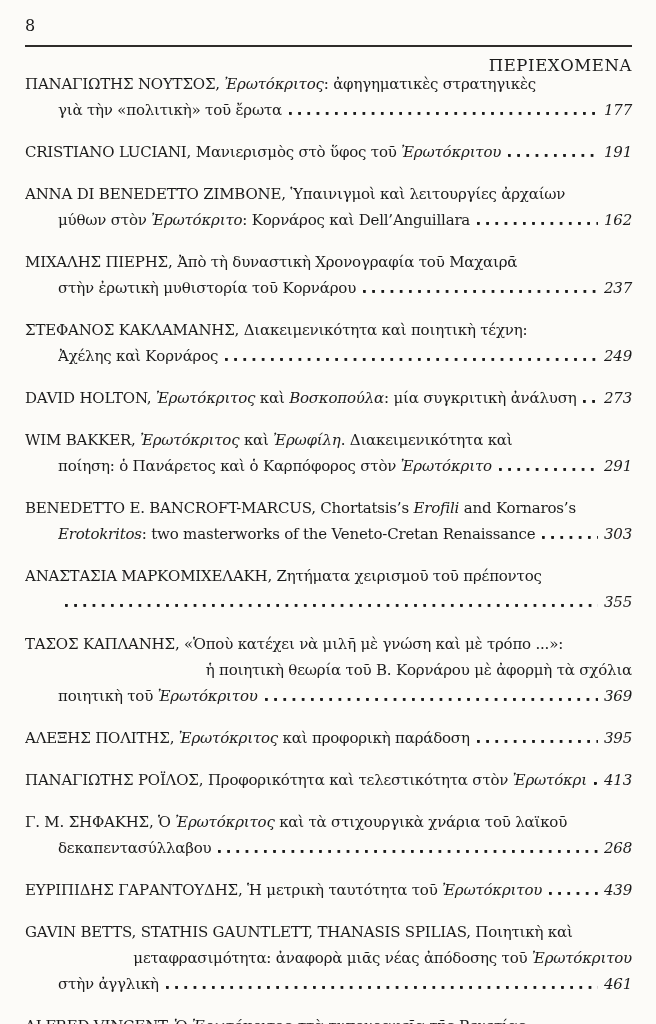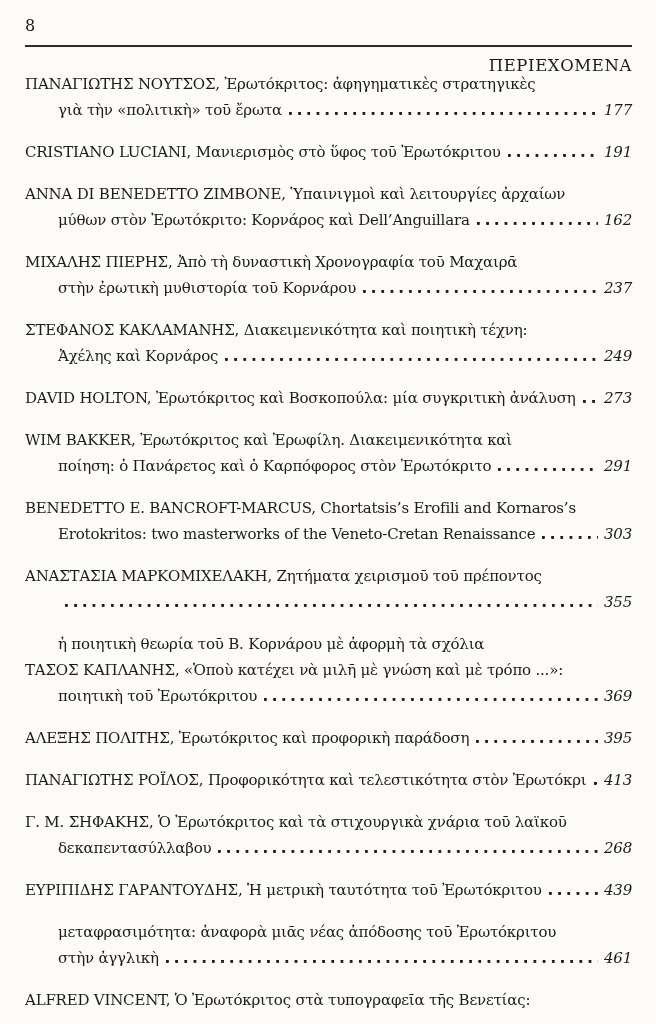--- a/index.html
+++ b/index.html
@@ -18,23 +18,23 @@
   }
   .rule { border:0; border-top:2.3px solid #2e2c2a; margin-top:5px; }
   .toc { margin-top:24px; }
   .entry { margin-bottom:16px; }
   .entry:last-child { margin-bottom:0; }
   .line {
     display:flex; align-items:baseline;
     font-size:15px; line-height:26px; letter-spacing:-0.2px;
     white-space:nowrap;
   }
-  .line.indent { padding-left:33px; }
+  .line.indent { padding-left:33px;justify-content:flex-end; }
   .text { flex:0 1 auto; min-width:0; overflow:hidden; }
-  .seg.italic { }
+  .seg.italic { font-style:italic; }
   .leader {
     flex:1 1 auto; min-width:4px; height:3px;
     align-self:flex-end; margin:0 6px 8px 7px;
     background-image:radial-gradient(circle at 1.4px 1.4px, #1c1c1c 1.35px, transparent 1.8px);
     background-size:9.2px 3px; background-repeat:repeat-x;
     background-position:left bottom;
   }
   .pageno { flex:0 0 auto; min-width:28px; text-align:right;font-style:italic; }
 </style>
 </head>
@@ -124,25 +124,25 @@
       <div class="entry">
         <div class="line">
           <span class="text"><span class="seg">ΑΝΑΣΤΑΣΙΑ ΜΑΡΚΟΜΙΧΕΛΑΚΗ, Ζητήματα χειρισμοῦ τοῦ πρέποντος</span></span>
         </div>
         <div class="line indent">
           <span class="leader"></span>
           <span class="pageno">355</span>
         </div>
       </div>
       <div class="entry">
+        <div class="line">
+          <span class="text"><span class="seg">ΤΑΣΟΣ ΚΑΠΛΑΝΗΣ, «Ὁποὺ κατέχει νὰ μιλῆ μὲ γνώση καὶ μὲ τρόπο ...»:</span></span>
+        </div>
         <div class="line indent">
           <span class="text"><span class="seg">ἡ ποιητικὴ θεωρία τοῦ Β. Κορνάρου μὲ ἀφορμὴ τὰ σχόλια</span></span>
-        </div>
-        <div class="line">
-          <span class="text"><span class="seg">ΤΑΣΟΣ ΚΑΠΛΑΝΗΣ, «Ὁποὺ κατέχει νὰ μιλῆ μὲ γνώση καὶ μὲ τρόπο ...»:</span></span>
         </div>
         <div class="line indent">
           <span class="text"><span class="seg">ποιητικὴ τοῦ </span><span class="seg italic">Ἐρωτόκριτου</span></span>
           <span class="leader"></span>
           <span class="pageno">369</span>
         </div>
       </div>
       <div class="entry">
         <div class="line">
           <span class="text"><span class="seg">ΑΛΕΞΗΣ ΠΟΛΙΤΗΣ, </span><span class="seg italic">Ἐρωτόκριτος</span><span class="seg"> καὶ προφορικὴ παράδοση</span></span>
@@ -168,20 +168,23 @@
         </div>
       </div>
       <div class="entry">
         <div class="line">
           <span class="text"><span class="seg">ΕΥΡΙΠΙΔΗΣ ΓΑΡΑΝΤΟΥΔΗΣ, Ἡ μετρικὴ ταυτότητα τοῦ </span><span class="seg italic">Ἐρωτόκριτου</span></span>
           <span class="leader"></span>
           <span class="pageno">439</span>
         </div>
       </div>
       <div class="entry">
+        <div class="line">
+          <span class="text"><span class="seg">GAVIN BETTS, STATHIS GAUNTLETT, THANASIS SPILIAS, Ποιητικὴ καὶ</span></span>
+        </div>
         <div class="line indent">
           <span class="text"><span class="seg">μεταφρασιμότητα: ἀναφορὰ μιᾶς νέας ἀπόδοσης τοῦ </span><span class="seg italic">Ἐρωτόκριτου</span></span>
         </div>
         <div class="line indent">
           <span class="text"><span class="seg">στὴν ἀγγλικὴ</span></span>
           <span class="leader"></span>
           <span class="pageno">461</span>
         </div>
       </div>
       <div class="entry">

